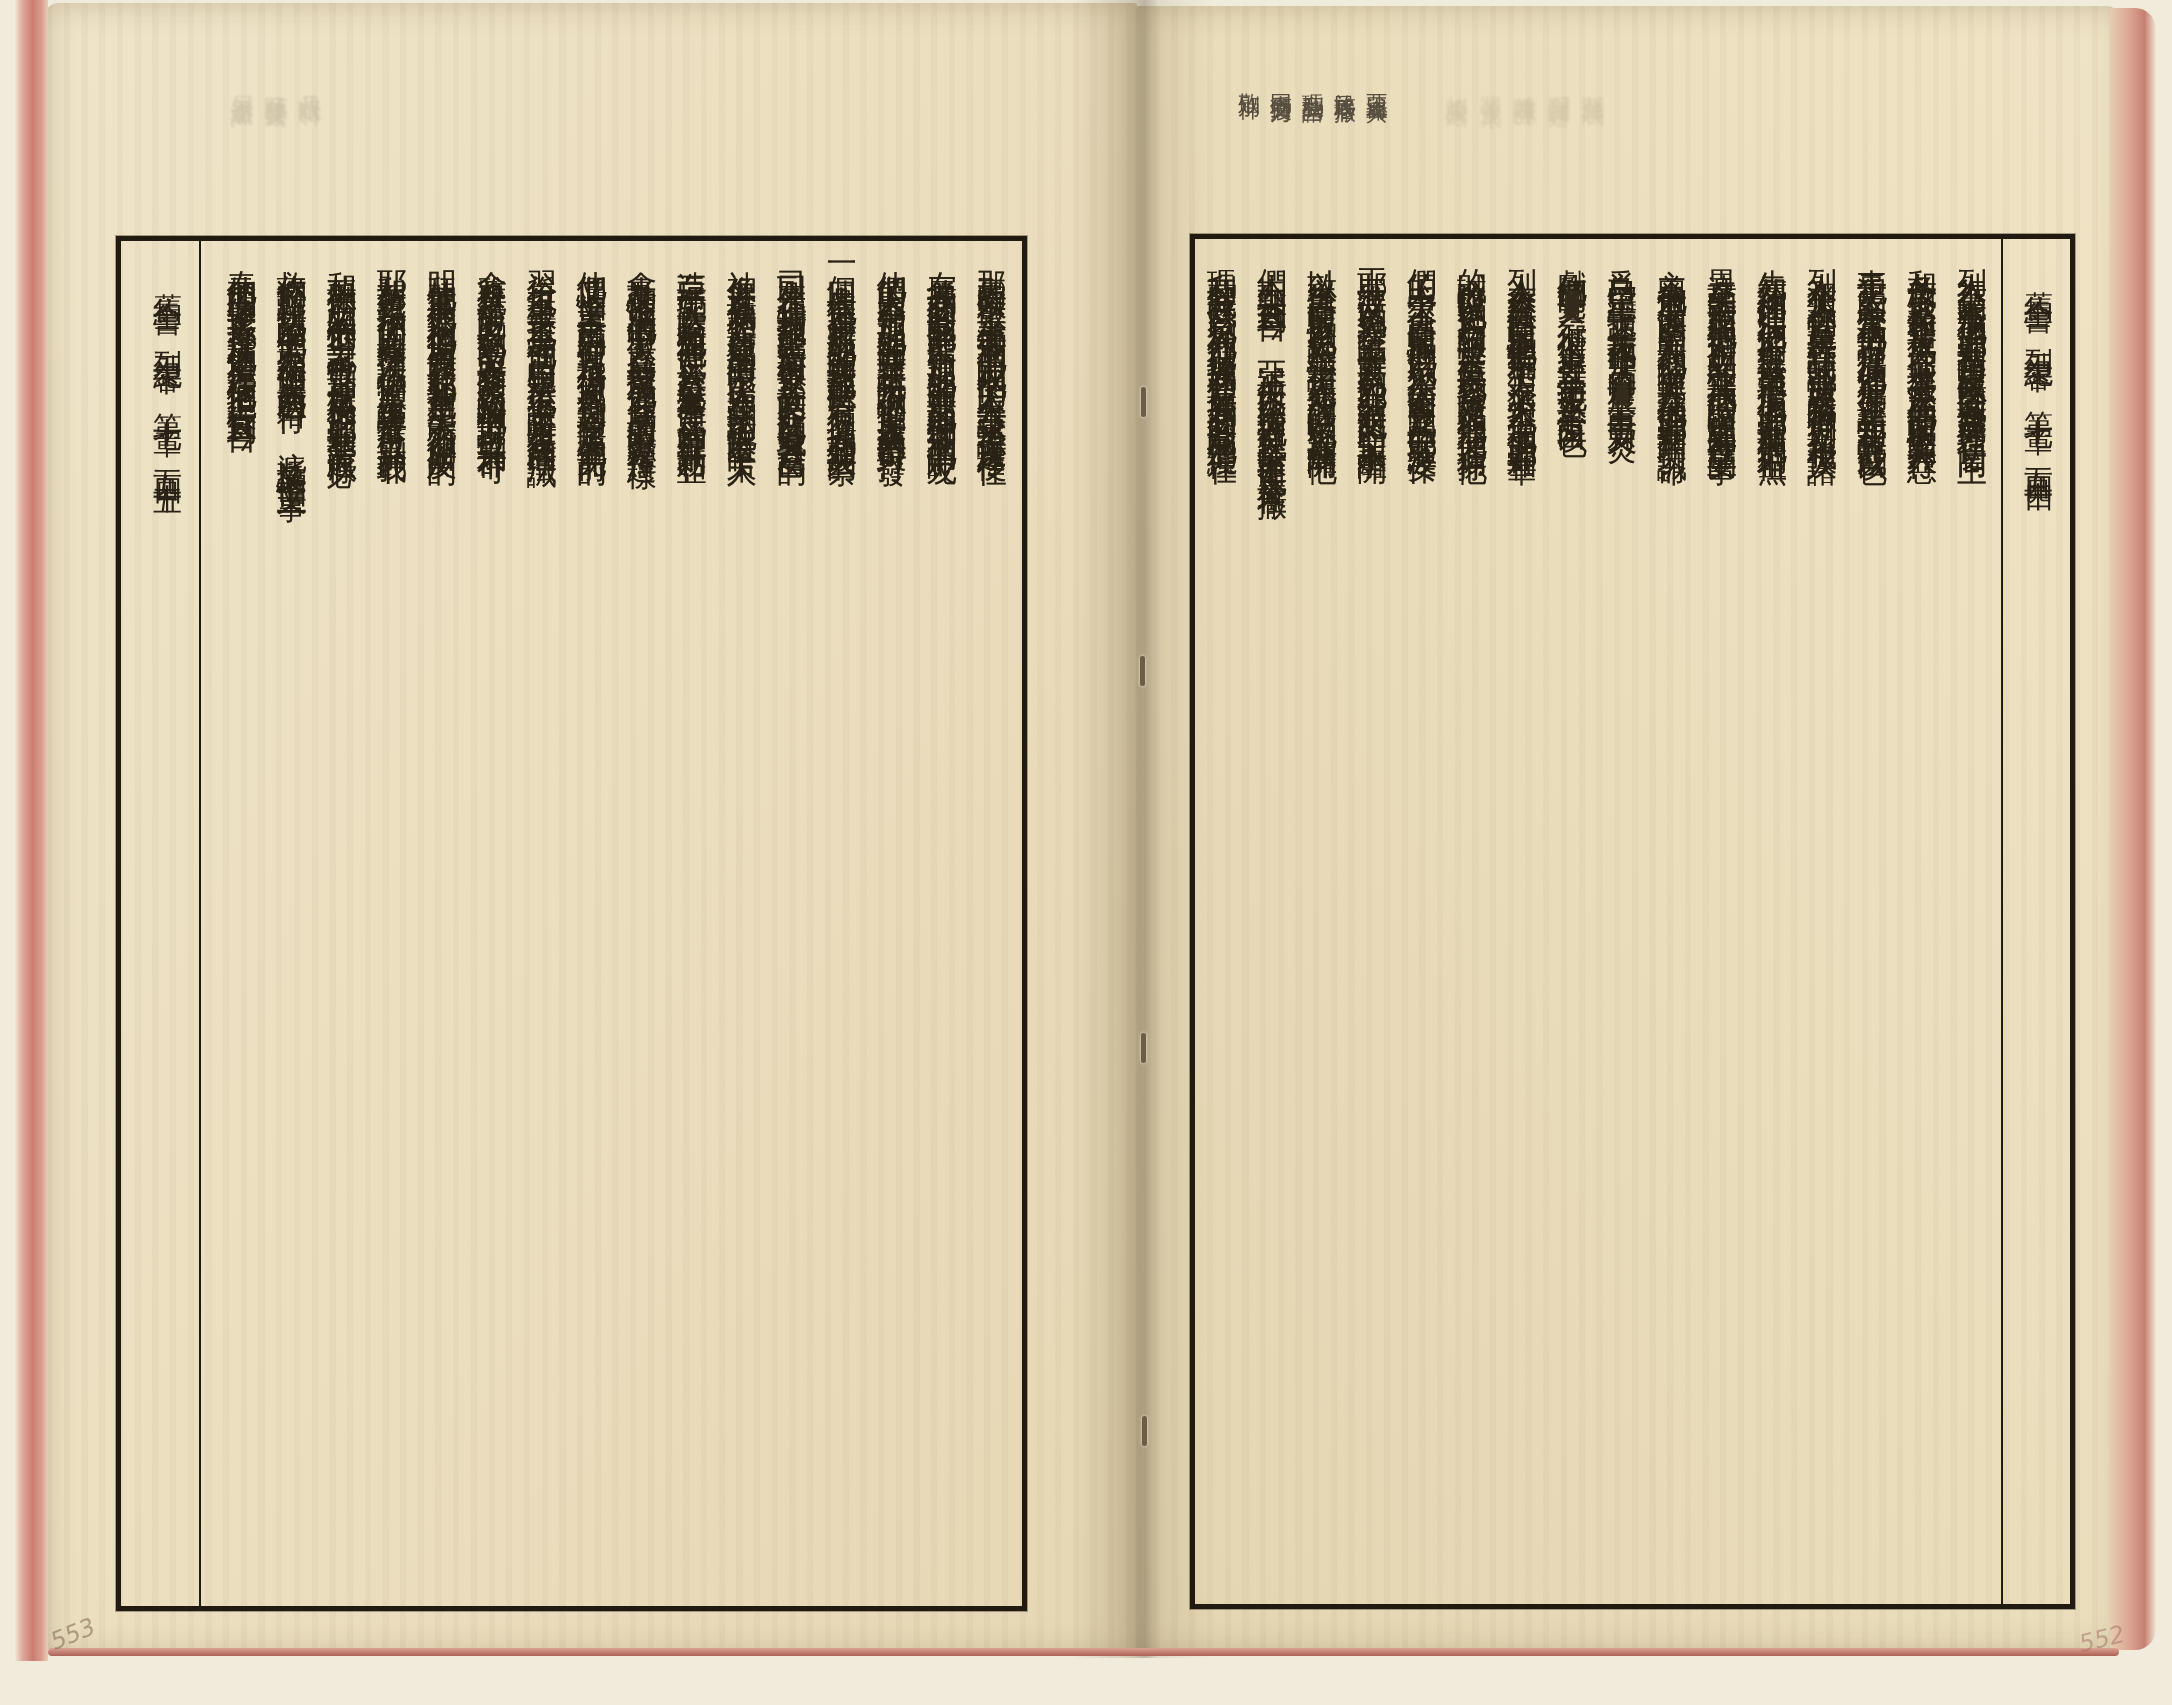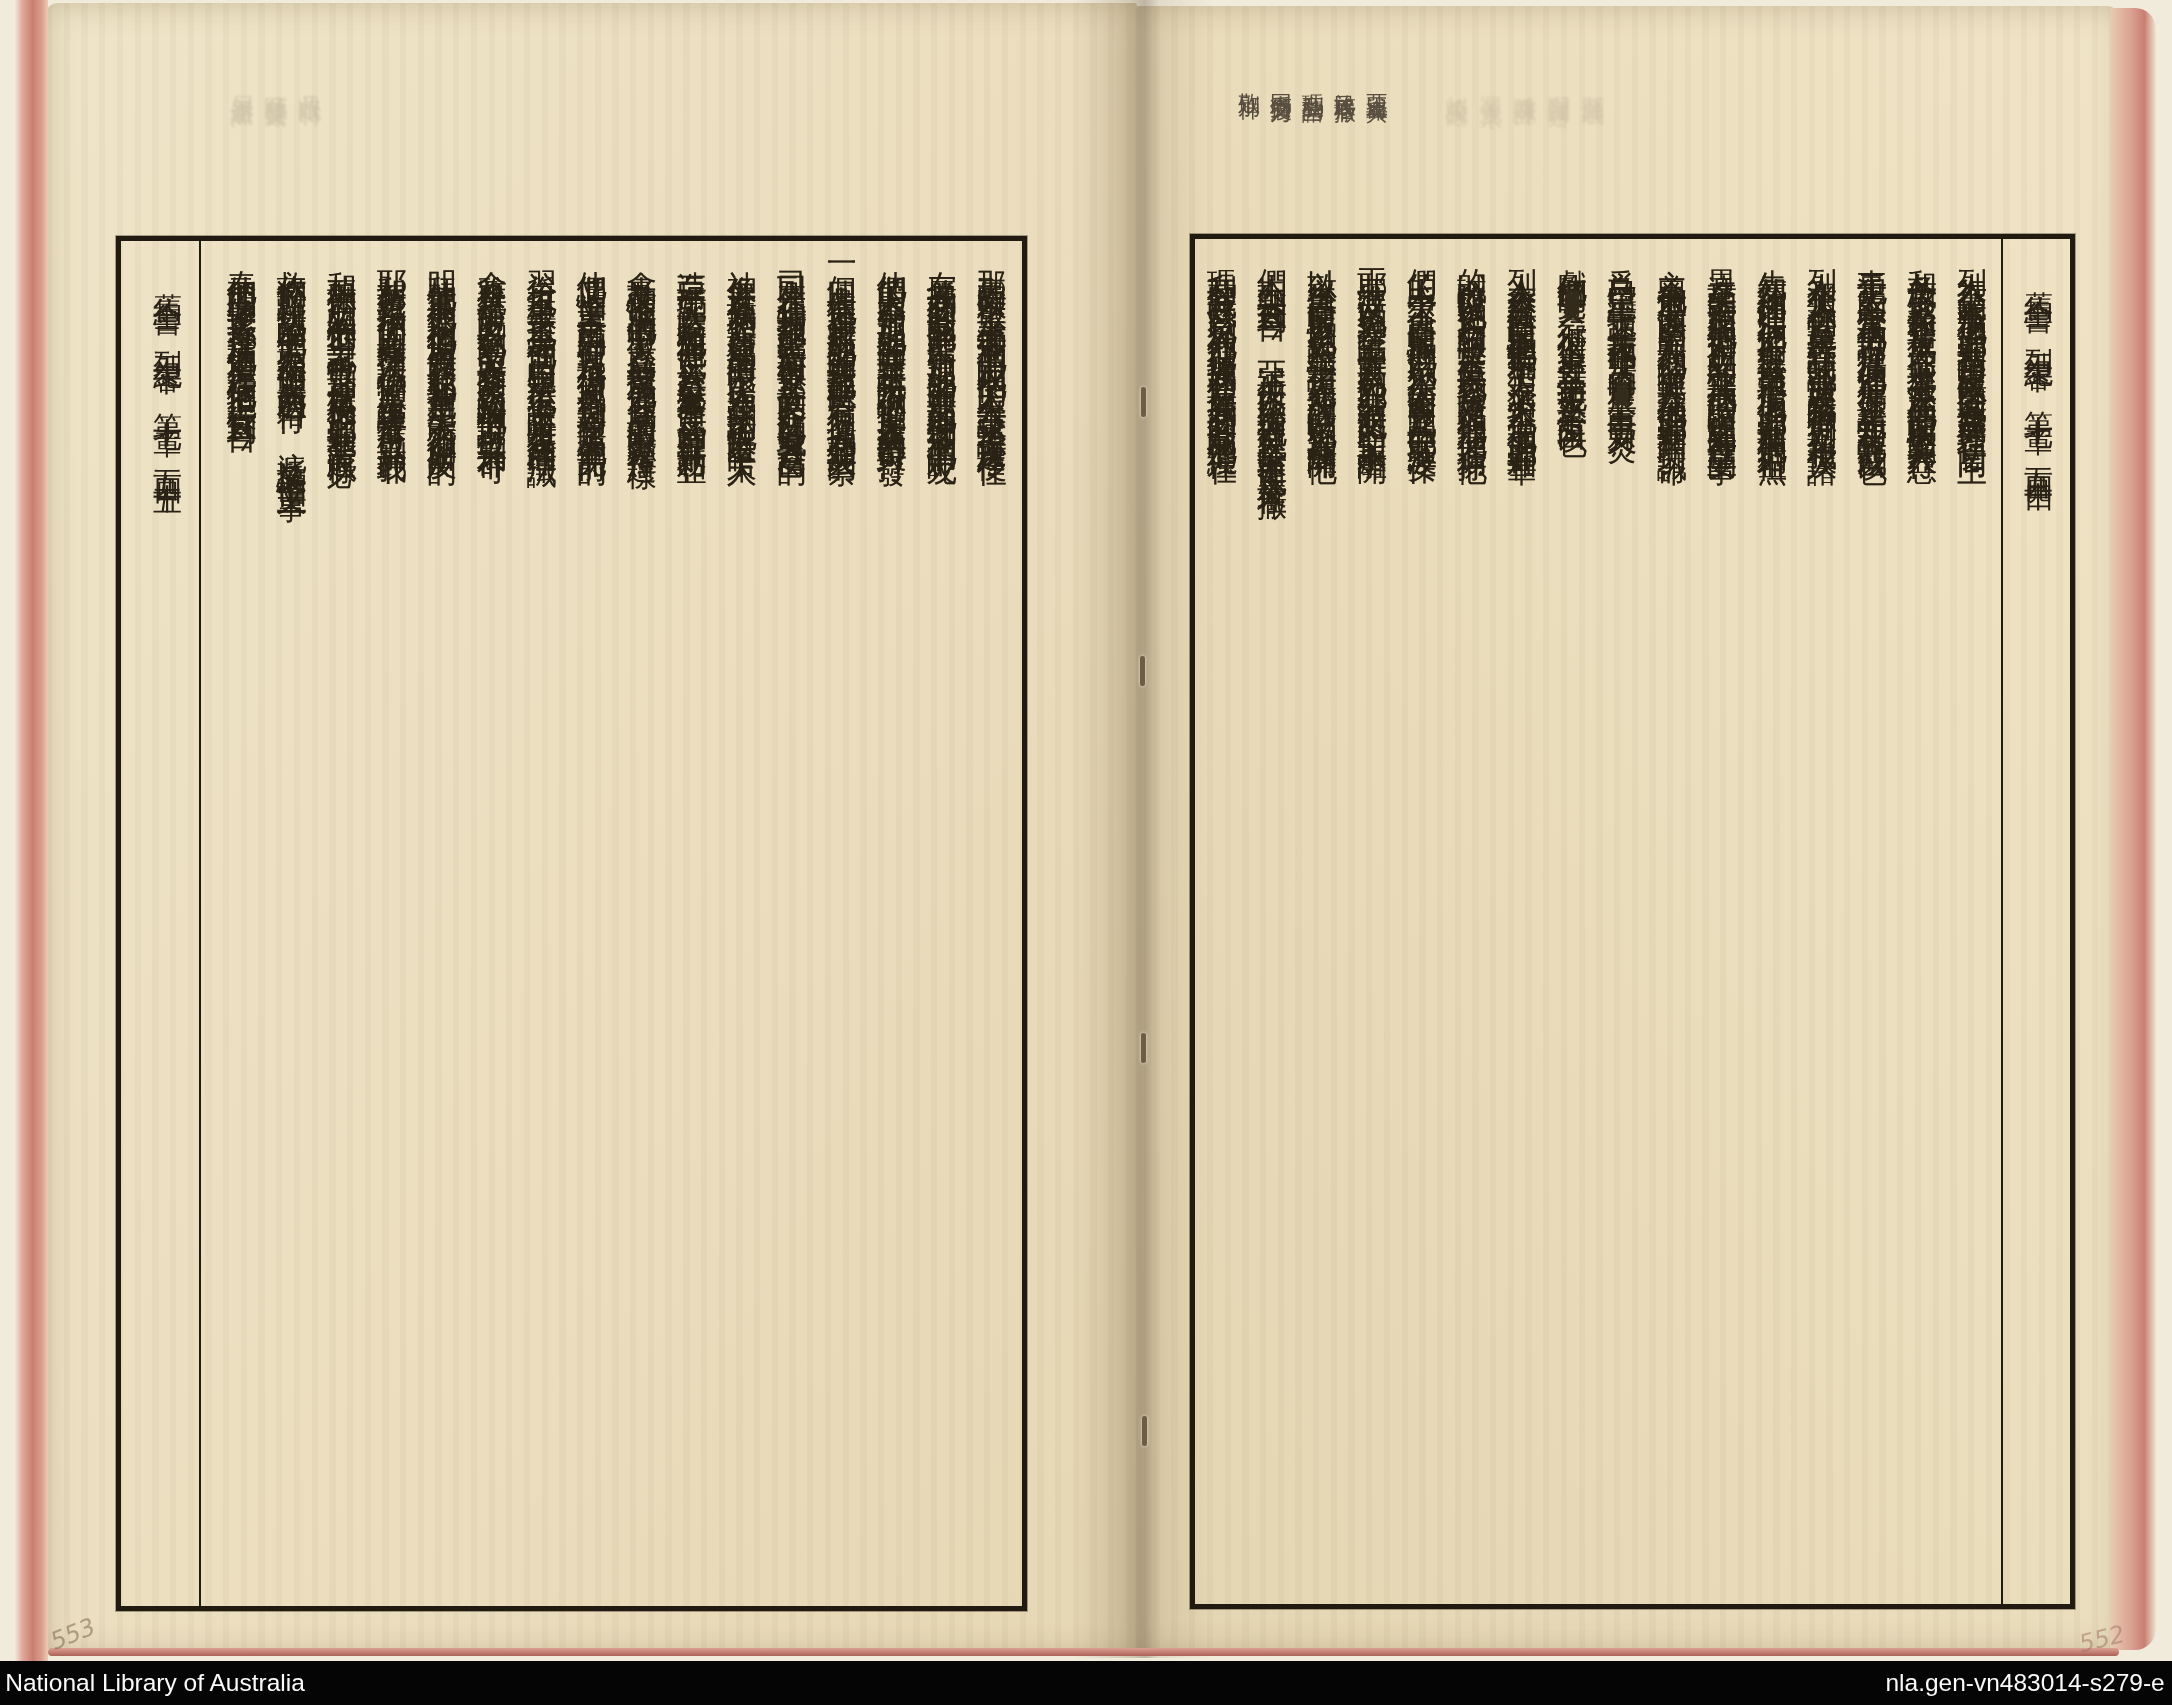--- a/index.html
+++ b/index.html
@@ -167,19 +167,15 @@
         <div class="col">耶和華所錄寫指示你們的典章條例律法誡命你們應當永遠謹守遵行不可敬畏別神我耶</div>
         <div class="col">和華與你們所立的約你們不可忘記不可敬畏別神應當敬畏你們上帝耶和華若能這樣必</div>
         <div class="col">救你們脫離一切仇敵的手他們竟不聽從卻仍照著先前的習俗行○這些族又懼怕主又事</div>
         <div class="col">奉他們的偶像子子孫孫都是這樣他們祖先怎樣行他們也怎樣行直到今日</div>
       </div>
   </div>
 
   <div class="pencil pencil-553">553</div>
   <div class="pencil pencil-552">552</div>
 
-  <div class="bar">
-    <span class="lib">National Library of Australia</span>
-    <span class="imgid">nla.gen-vn483014-s279-e</span>
-  </div>
 
 </div>
 
 
 </body></html>

